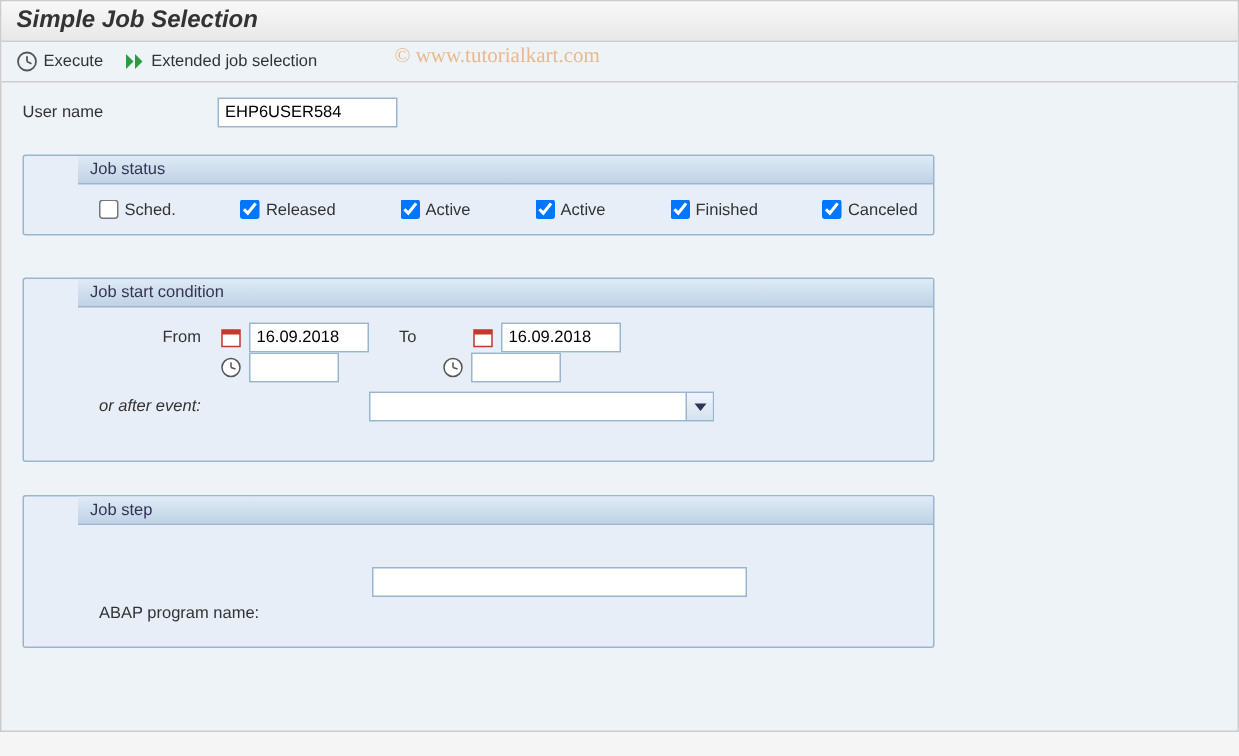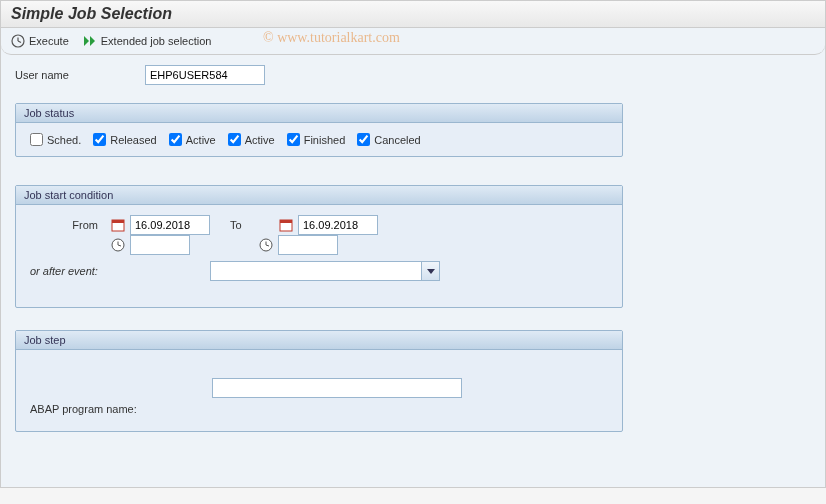--- a/index.html
+++ b/index.html
@@ -25,21 +25,20 @@
       font-style: italic;
       color: #333;
     }
     .toolbar {
       background: #eef3f8;
       padding: 6px 10px;
       border-bottom: 1px solid #ccc;
       display: flex;
       gap: 14px;
       position: relative;
-      border-radius: 10px;
     }
     .tb-btn {
       display: inline-flex;
       align-items: center;
       gap: 4px;
       font-size: 11px;
       color: #333;
       cursor: pointer;
       user-select: none;
     }
@@ -83,34 +82,35 @@
     .w220 { width: 220px; }
     .w120 { width: 120px; }
     .w80  { width: 80px; }
     .w60  { width: 60px; }
     .group {
       border: 1px solid #9ab6cf;
       background: #e7eef7;
       margin-top: 18px;
       position: relative;
       border-radius: 2px;
+      padding-left: 36px;
     }
     .group-head {
       background: linear-gradient(to bottom, #dfeaf5, #bfd3e6);
       border-bottom: 1px solid #9ab6cf;
       padding: 3px 8px;
       font-size: 11px;
       color: #335;
     }
     .group-body {
       padding: 10px 14px;
     }
     .status-row {
       display: flex;
-      gap: 12px;
+      gap: 43px;
       align-items: center;
     }
     .cb {
       display: inline-flex;
       align-items: center;
       gap: 4px;
       font-size: 11px;
       color: #333;
       cursor: pointer;
     }

